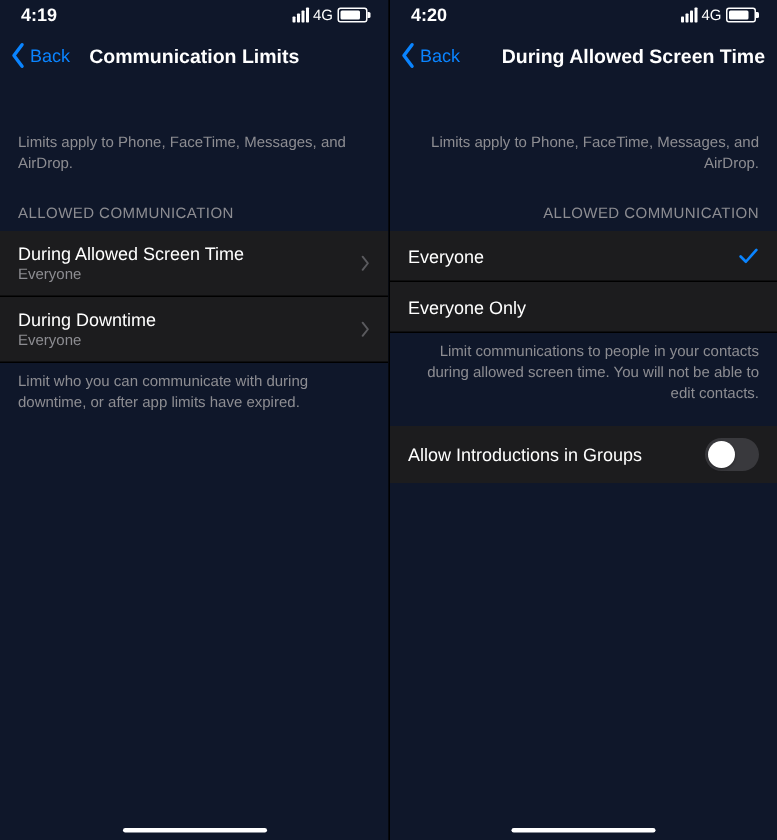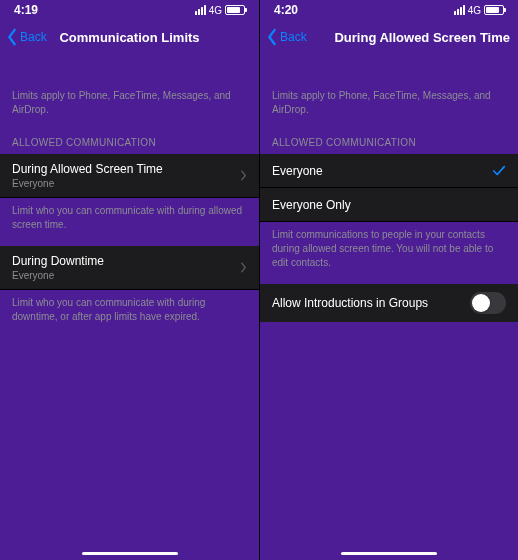--- a/index.html
+++ b/index.html
@@ -11,26 +11,27 @@
     body {
       background: #000;
       width: 518px;
       height: 560px;
       display: flex;
       overflow: hidden;
     }
     .screen {
       width: 259px;
       height: 560px;
-      background: #4c1d95;
+      background: #0f172a;
       position: relative;
       overflow: hidden;
     }
     .screen + .screen {
       border-left: 1px solid #000;
+      text-align: right;
     }
     .status-bar {
       height: 20px;
       display: flex;
       justify-content: space-between;
       align-items: center;
       padding: 0 14px;
       color: #fff;
       font-size: 12px;
       font-weight: 600;
@@ -236,21 +237,20 @@
     <div class="section-header">ALLOWED COMMUNICATION</div>
     <div class="cell">
       <div class="cell-content">
         <span class="cell-title">During Allowed Screen Time</span>
         <span class="cell-subtitle">Everyone</span>
       </div>
       <svg class="chevron-right" viewBox="0 0 8 12" fill="none" stroke="currentColor" stroke-width="1.5" stroke-linecap="round" stroke-linejoin="round">
           <polyline points="2,1 6,6 2,11"></polyline>
         </svg>
     </div>
-    <div class="footer-text">Limit who you can communicate with during allowed screen time.</div>
     <div class="cell">
       <div class="cell-content">
         <span class="cell-title">During Downtime</span>
         <span class="cell-subtitle">Everyone</span>
       </div>
       <svg class="chevron-right" viewBox="0 0 8 12" fill="none" stroke="currentColor" stroke-width="1.5" stroke-linecap="round" stroke-linejoin="round">
           <polyline points="2,1 6,6 2,11"></polyline>
         </svg>
     </div>
     <div class="footer-text">Limit who you can communicate with during downtime, or after app limits have expired.</div>

